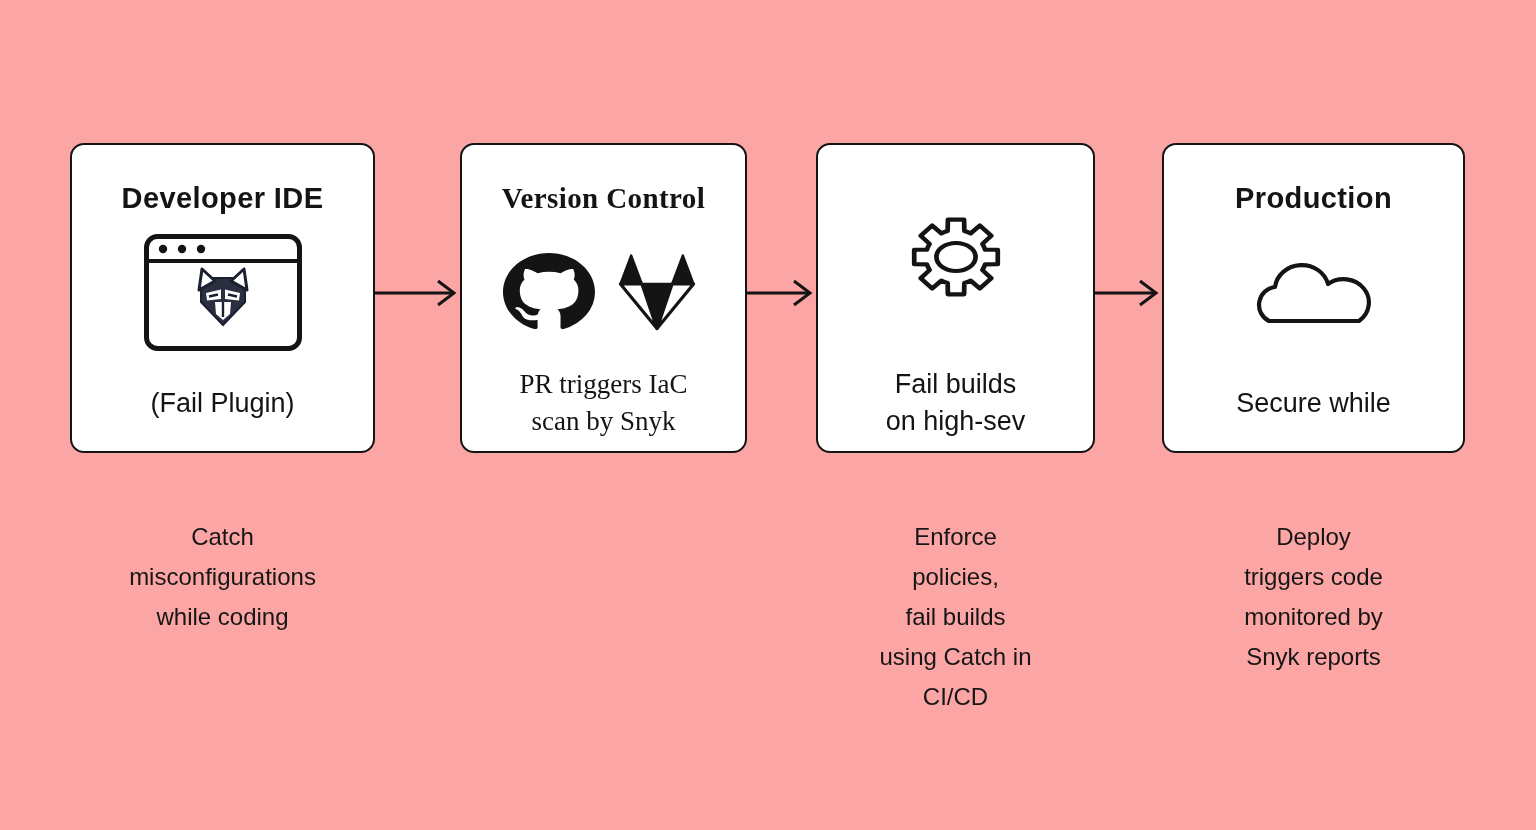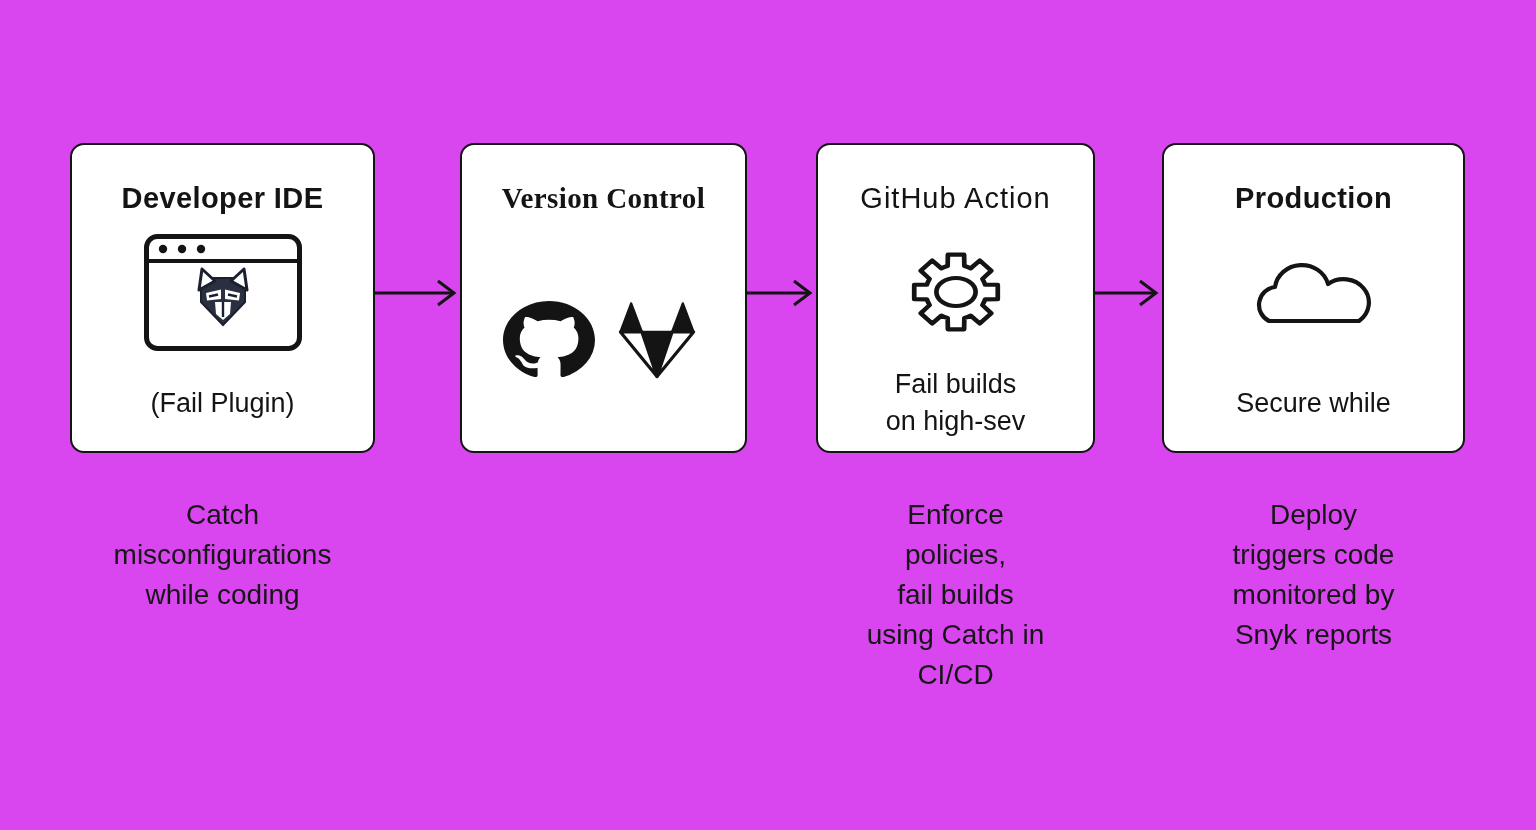--- a/index.html
+++ b/index.html
@@ -1,20 +1,20 @@
 <!DOCTYPE html>
 <html><head>
 <meta charset="utf-8">
 <style>
   html, body { margin: 0; padding: 0; background: #ffffff; }
   .canvas {
     position: relative;
     width: 1536px;
     height: 830px;
-    background: #d946ef;
+    background: #fca5a5;
     font-family: "Liberation Sans", sans-serif;
     color: #141414;
     overflow: hidden;
   }
   .row {
     position: absolute;
     left: 70px;
     top: 143px;
     display: flex;
     align-items: flex-start;
@@ -57,22 +57,22 @@
     height: 96px;
     display: flex;
     align-items: center;
     justify-content: center;
     text-align: center;
     font-size: 27px;
     line-height: 37px;
     white-space: pre-line;
   }
   .desc {
-    margin-top: 42px;
-    font-size: 28px;
+    margin-top: 64px;
+    font-size: 24px;
     line-height: 40px;
     text-align: center;
     white-space: pre-line;
     color: #161616;
   }
   .connector { position: relative; align-self: stretch; }
   .connector.c1 { width: 85px; }
   .connector.c2 { width: 69px; }
   .connector.c3 { width: 67px; }
   .connector svg { position: absolute; top: 135px; left: 0; }
@@ -135,33 +135,34 @@
           <span>
             <svg width="96" height="80" viewBox="0 0 36 35">
               <polygon points="2,14 11.4,14 6.7,1.5" fill="#141414" stroke="#141414" stroke-width="1" stroke-linejoin="round"></polygon>
               <polygon points="34,14 24.6,14 29.3,1.5" fill="#141414" stroke="#141414" stroke-width="1" stroke-linejoin="round"></polygon>
               <polygon points="11.4,14 24.6,14 18,33.5" fill="#141414" stroke="#141414" stroke-width="1" stroke-linejoin="round"></polygon>
               <polygon points="2,14 11.4,14 18,33.5" fill="#ffffff" stroke="#141414" stroke-width="1.4" stroke-linejoin="round"></polygon>
               <polygon points="34,14 24.6,14 18,33.5" fill="#ffffff" stroke="#141414" stroke-width="1.4" stroke-linejoin="round"></polygon>
             </svg>
           </span>
         </div>
+        <div class="caption">PR triggers IaC
+scan by Snyk</div>
       </div>
     </div>
 
     <div class="connector c2">
       <svg width="69" height="30" viewBox="0 0 69 30">
         <line x1="0" y1="15" x2="61" y2="15" stroke="#141414" stroke-width="3"></line>
         <polyline points="47,3 63,15 47,27" fill="none" stroke="#141414" stroke-width="3"></polyline>
       </svg>
     </div>
 
     <div class="col col3">
       <div class="box">
-        <div class="box-title w-medium">GitHub Action</div>
         <div class="icon-wrap">
           <span>
             <svg width="112" height="100" viewBox="0 0 100 100" preserveAspectRatio="none">
               <path d="M75.95,42.55 L87.3,42.75 L87.3,57.25 L75.95,57.45
                        A27,27 0 0 1 73.62,63.09 L81.5,71.25 L71.25,81.5 L63.09,73.62
                        A27,27 0 0 1 57.45,75.95 L57.25,87.3 L42.75,87.3 L42.55,75.95
                        A27,27 0 0 1 36.91,73.62 L28.75,81.5 L18.5,71.25 L26.38,63.09
                        A27,27 0 0 1 24.05,57.45 L12.7,57.25 L12.7,42.75 L24.05,42.55
                        A27,27 0 0 1 26.38,36.91 L18.5,28.75 L28.75,18.5 L36.91,26.38
                        A27,27 0 0 1 42.55,24.05 L42.75,12.7 L57.25,12.7 L57.45,24.05

